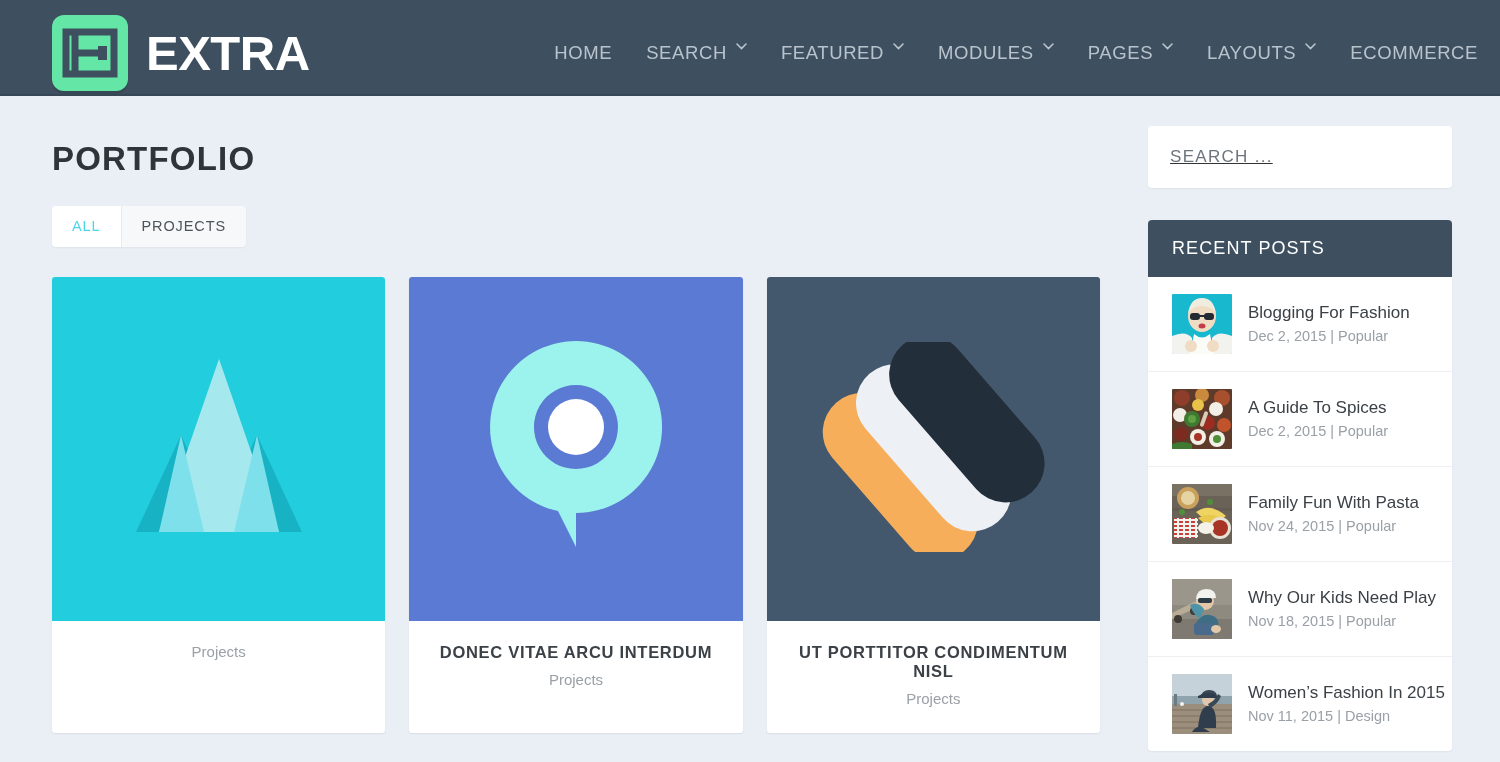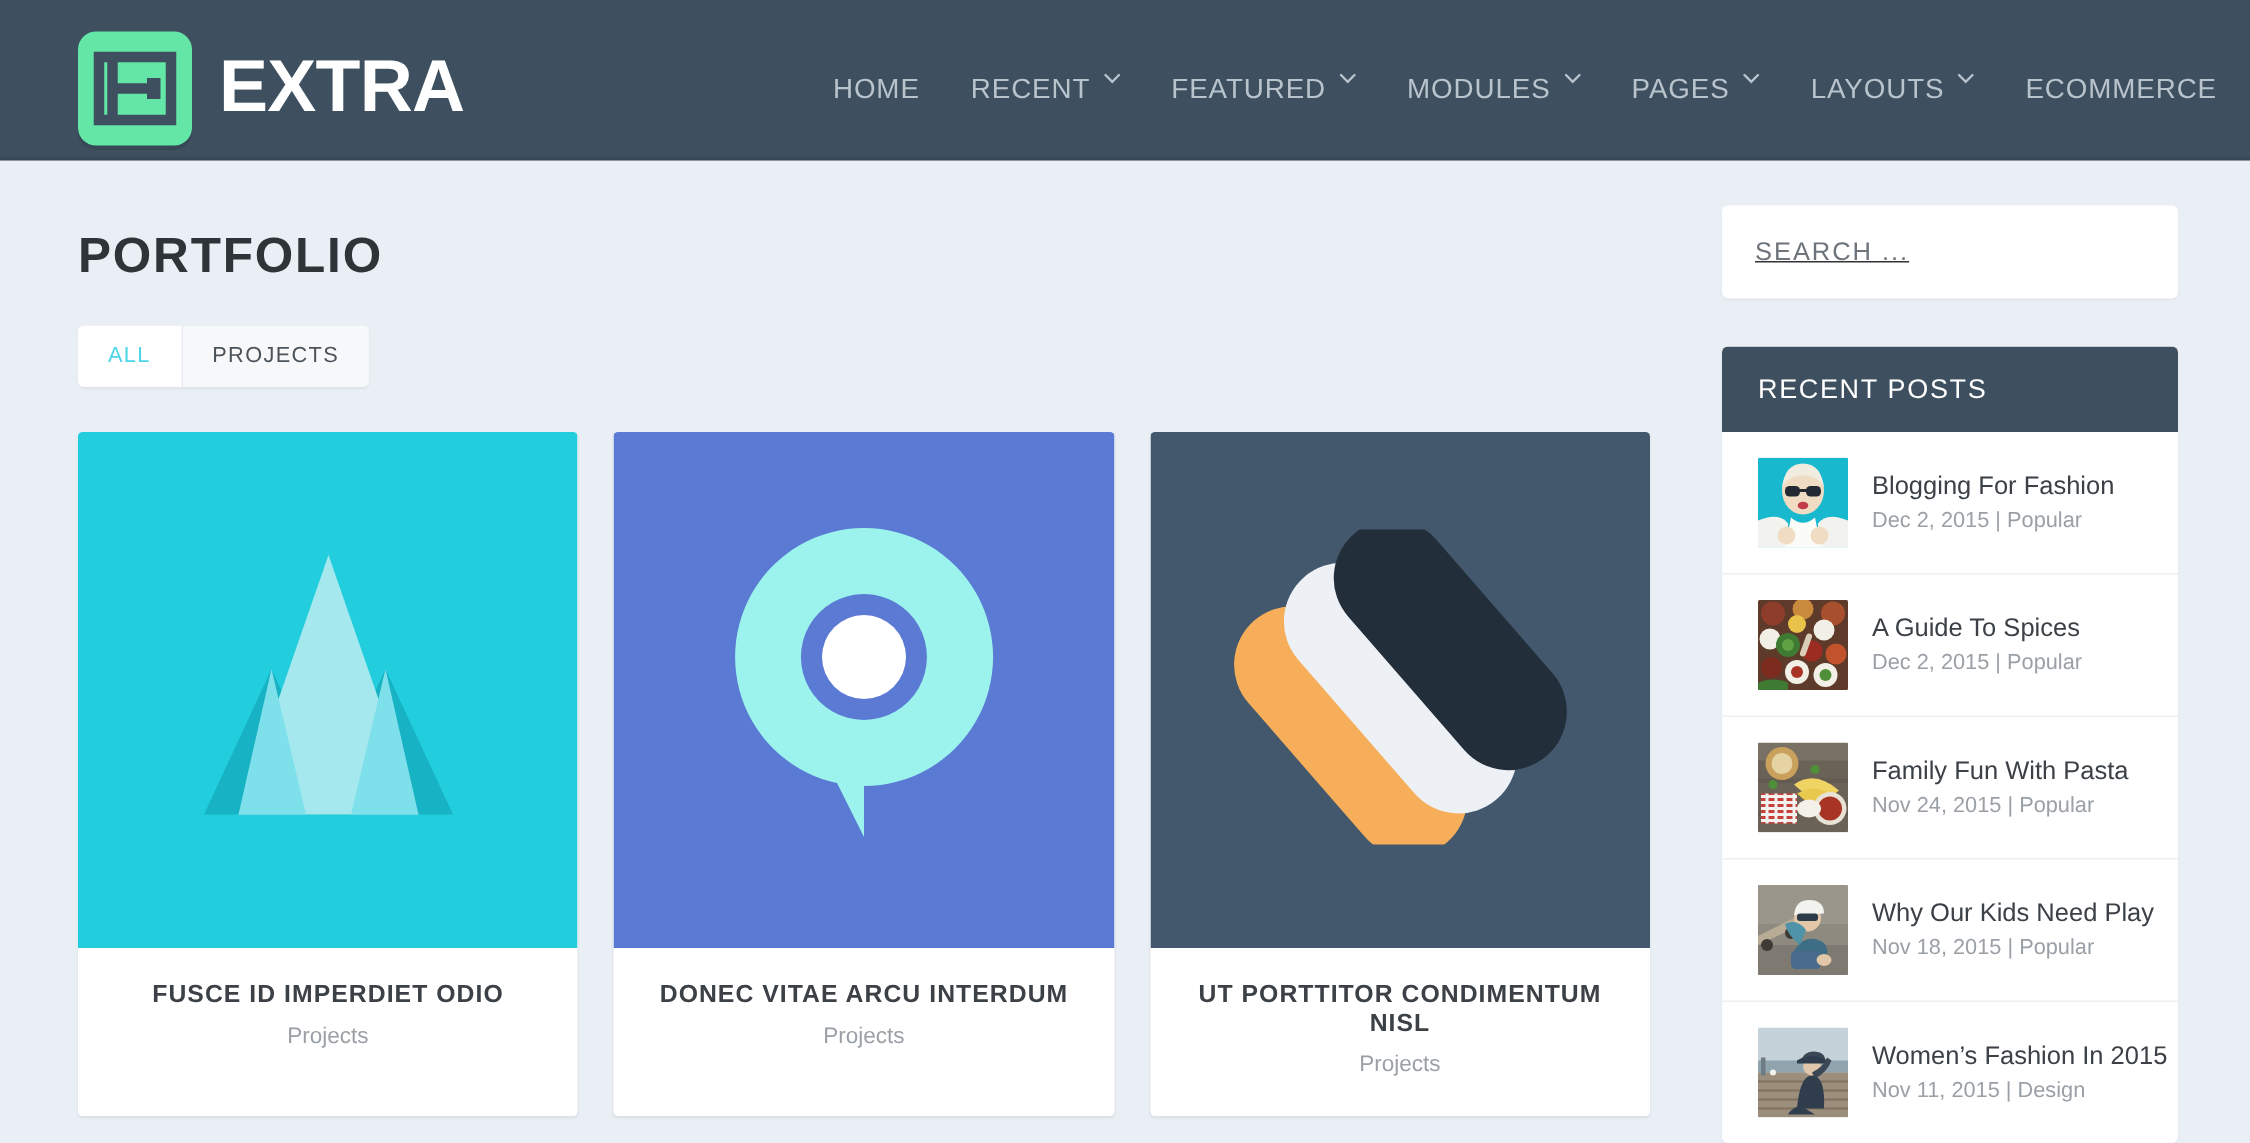--- a/index.html
+++ b/index.html
@@ -12,21 +12,21 @@
 
   body {
     font-family: "Liberation Sans", sans-serif;
     background: #eaeef5;
     color: #333;
     -webkit-font-smoothing: antialiased;
   }
 
   
   .header {
-    height: 107px;
+    height: 96px;
     background: #3e5060;
     display: flex;
     align-items: center;
     padding: 10px 0 0 52px;
     position: relative;
   }
   .header::after {
     content: "";
     position: absolute;
     left: 0; right: 0; bottom: 0;
@@ -269,21 +269,21 @@
     <span class="brand-name">EXTRA</span>
   </a>
 
   <nav class="nav">
 
     <a class="nav-item" href="#">
       <span>HOME</span>
     </a>
 
     <a class="nav-item" href="#">
-      <span>RECENT</span>
+      <span>SEARCH</span>
       <span class="caret">
         <svg width="11" height="7" viewBox="0 0 11 7">
             <path d="M1 1 L5.5 5.5 L10 1" fill="none" stroke="#b9c3cc" stroke-width="1.6" stroke-linecap="round"></path>
           </svg>
       </span>
     </a>
 
     <a class="nav-item" href="#">
       <span>FEATURED</span>
       <span class="caret">
@@ -346,21 +346,20 @@
             <svg width="290" height="200" viewBox="0 0 290 200">
               <polygon points="62,185 107,88 152,185" fill="#17b3c4"></polygon>
               <polygon points="228,185 183,88 138,185" fill="#17b3c4"></polygon>
               <polygon points="145,185 85,185 145,12 205,185" fill="#a5e9ef"></polygon>
               <polygon points="107,88 85,185 130,185" fill="#7ee0ea"></polygon>
               <polygon points="183,88 205,185 160,185" fill="#7ee0ea"></polygon>
             </svg>
           </span>
         </div>
         <div class="card-body">
-          <div class="card-title">FUSCE ID IMPERDIET ODIO</div>
           <div class="card-cat">Projects</div>
         </div>
       </div>
 
       <div class="card">
         <div class="card-media" style="background:#5a7ad4">
           <span>
             <svg width="200" height="220" viewBox="0 0 200 220">
               <path d="M100 4 a86 86 0 1 0 0.1 0 Z M100 48 a42 42 0 1 1 -0.1 0 Z" fill="#9cf2ec"></path>
               <path d="M70 150 L100 210 L100 140 Z" fill="#9cf2ec"></path>

